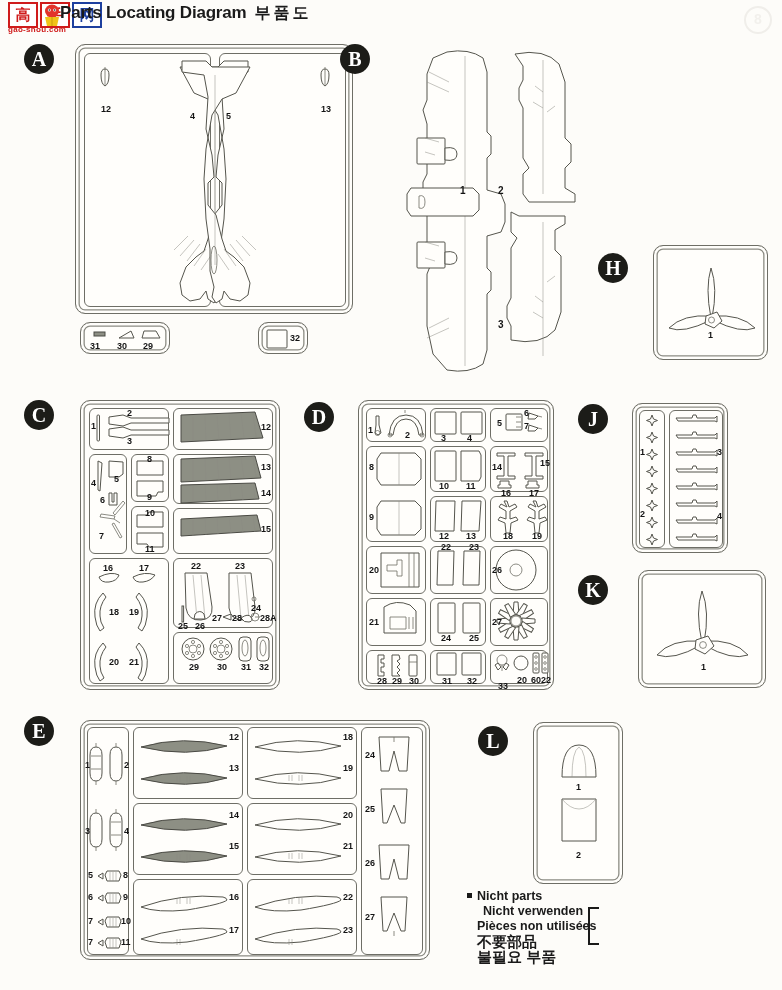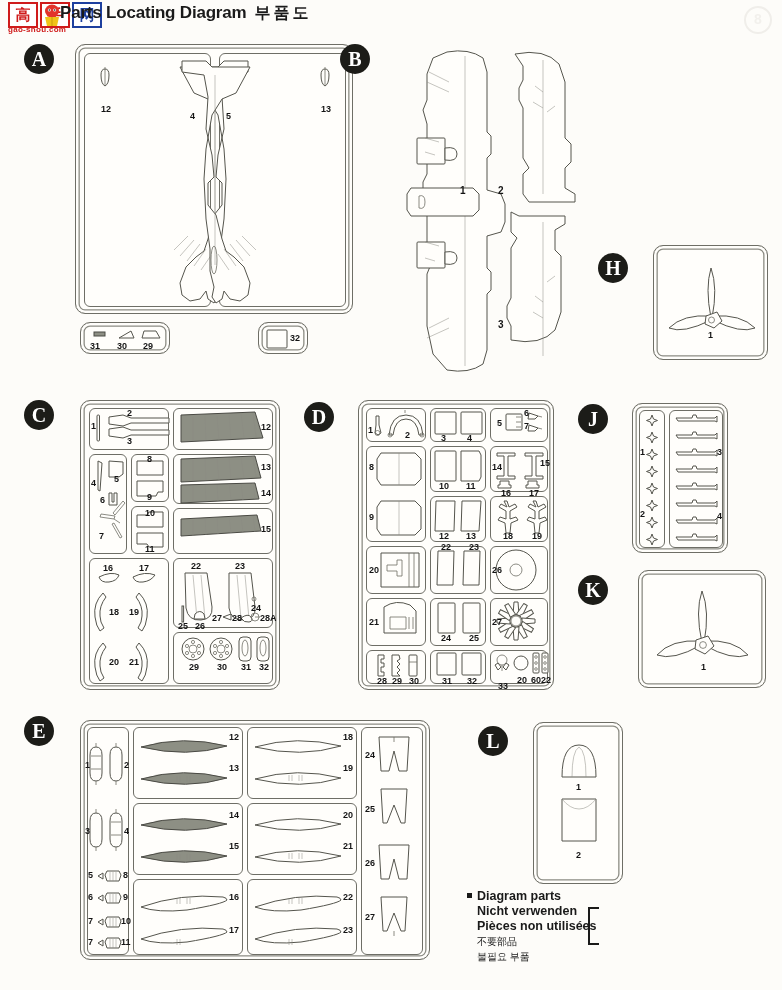--- a/index.html
+++ b/index.html
@@ -69,21 +69,21 @@
   .ol{fill:#fffefb;stroke:#55554d;stroke-width:1;}
   .ol2{fill:none;stroke:#6e6e66;stroke-width:0.8;}
   .hatch{fill:#8d8f84;stroke:#4a4a44;stroke-width:1;}
   .thin{fill:none;stroke:#8a8a82;stroke-width:0.5;}
 
   
   .unused{position:absolute;left:467px;top:889px;width:300px;}
   .unused .sq{display:inline-block;width:5px;height:5px;background:#1a1a1a;margin-right:5px;vertical-align:2px;}
   .unused .lines{float:left;}
   .unused .l{font-size:12.5px;font-weight:bold;line-height:15px;white-space:nowrap;}
-  .unused .l.cjk{font-size:10px;font-weight:normal;}
+  .unused .l.cjk{font-size:15px;font-weight:bold;}
   .unused .bracket{
     position:absolute;left:121px;top:18px;width:9px;height:34px;
     border:2px solid #1a1a1a;border-right:none;
   }
   .unused .codes{position:absolute;left:137px;top:18px;font-size:12px;font-weight:bold;line-height:17px;white-space:nowrap;}
 </style>
 </head>
 <body>
 
 <div class="page">
@@ -683,22 +683,22 @@
 
       <path class="ol" d="M18 66 l34 0 l0 42 l-34 0 z"></path>
       <path class="thin" d="M18 66 q8 10 17 10 q9 0 17 -10"></path>
     </svg>
     <div class="num" style="left:42px;top:60px;">1</div>
     <div class="num" style="left:42px;top:128px;">2</div>
   </div>
 
   <div class="unused">
     <div class="lines">
-      <div class="l"><span class="sq"></span><span>Diagram parts</span></div>
-      <div class="l" style="margin-left:10px;">Nicht verwenden</div>
+      <div class="l"><span class="sq"></span><span>Nicht parts</span></div>
+      <div class="l" style="margin-left:16px;">Nicht verwenden</div>
       <div class="l" style="margin-left:10px;">Pièces non utilisées</div>
       <div class="l cjk" style="margin-left:10px;">不要部品</div>
       <div class="l cjk" style="margin-left:10px;">불필요 부품</div>
     </div>
     <div class="bracket"></div>
   </div>
 
 </div>
 
 </body></html>

